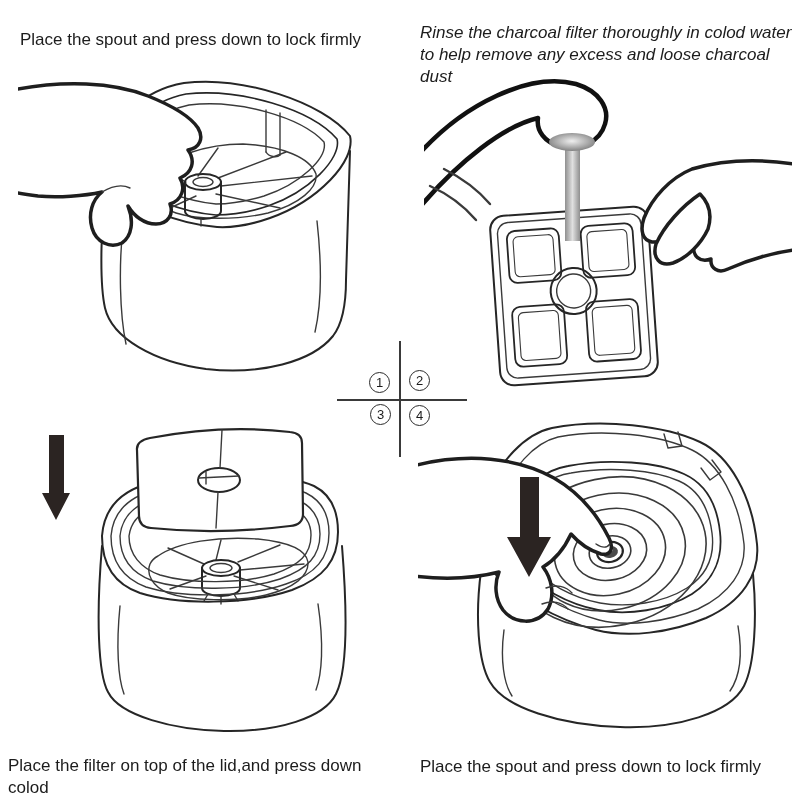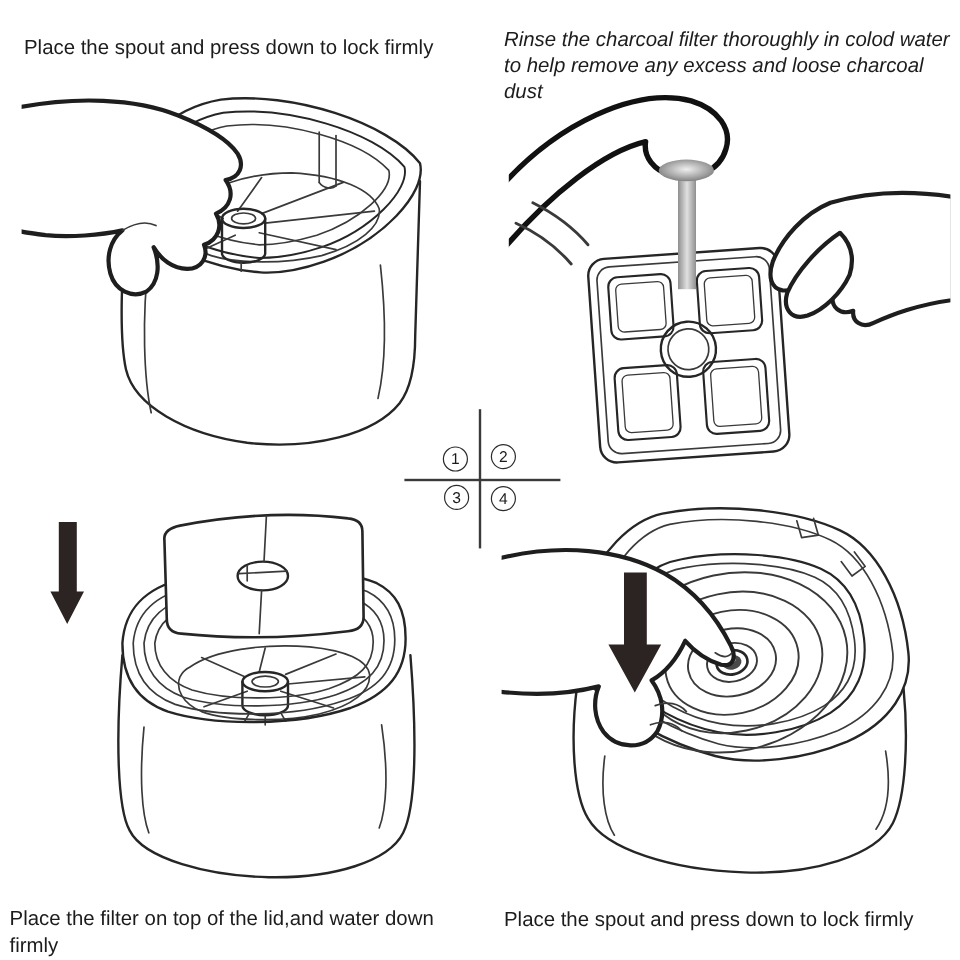--- a/index.html
+++ b/index.html
@@ -22,21 +22,21 @@
 
 <div id="stage">
 
   <div class="caption" style="left:20px;top:29px;width:396px;">Place the spout and press down to lock firmly</div>
 
   <div class="caption" style="left:420px;top:22px;width:372px;font-style:italic;">
     <div>Rinse the charcoal filter thoroughly in colod water</div>
     <div>to help remove any excess and loose charcoal dust</div>
   </div>
 
-  <div class="caption" style="left:8px;top:755px;width:390px;">Place the filter on top of the lid,and water down firmly</div>
+  <div class="caption" style="left:8px;top:755px;width:390px;">Place the filter on top of the lid,and press down colod</div>
 
   <div class="caption" style="left:420px;top:756px;width:384px;">Place the spout and press down to lock firmly</div>
 
   <div class="divline" style="left:399px;top:341px;width:1.6px;height:116px;"></div>
   <div class="divline" style="left:337px;top:399px;width:130px;height:1.6px;"></div>
   <div class="stepnum" style="left:369px;top:372px;">1</div>
   <div class="stepnum" style="left:409px;top:370px;">2</div>
   <div class="stepnum" style="left:370px;top:404px;">3</div>
   <div class="stepnum" style="left:409px;top:405px;">4</div>
 

